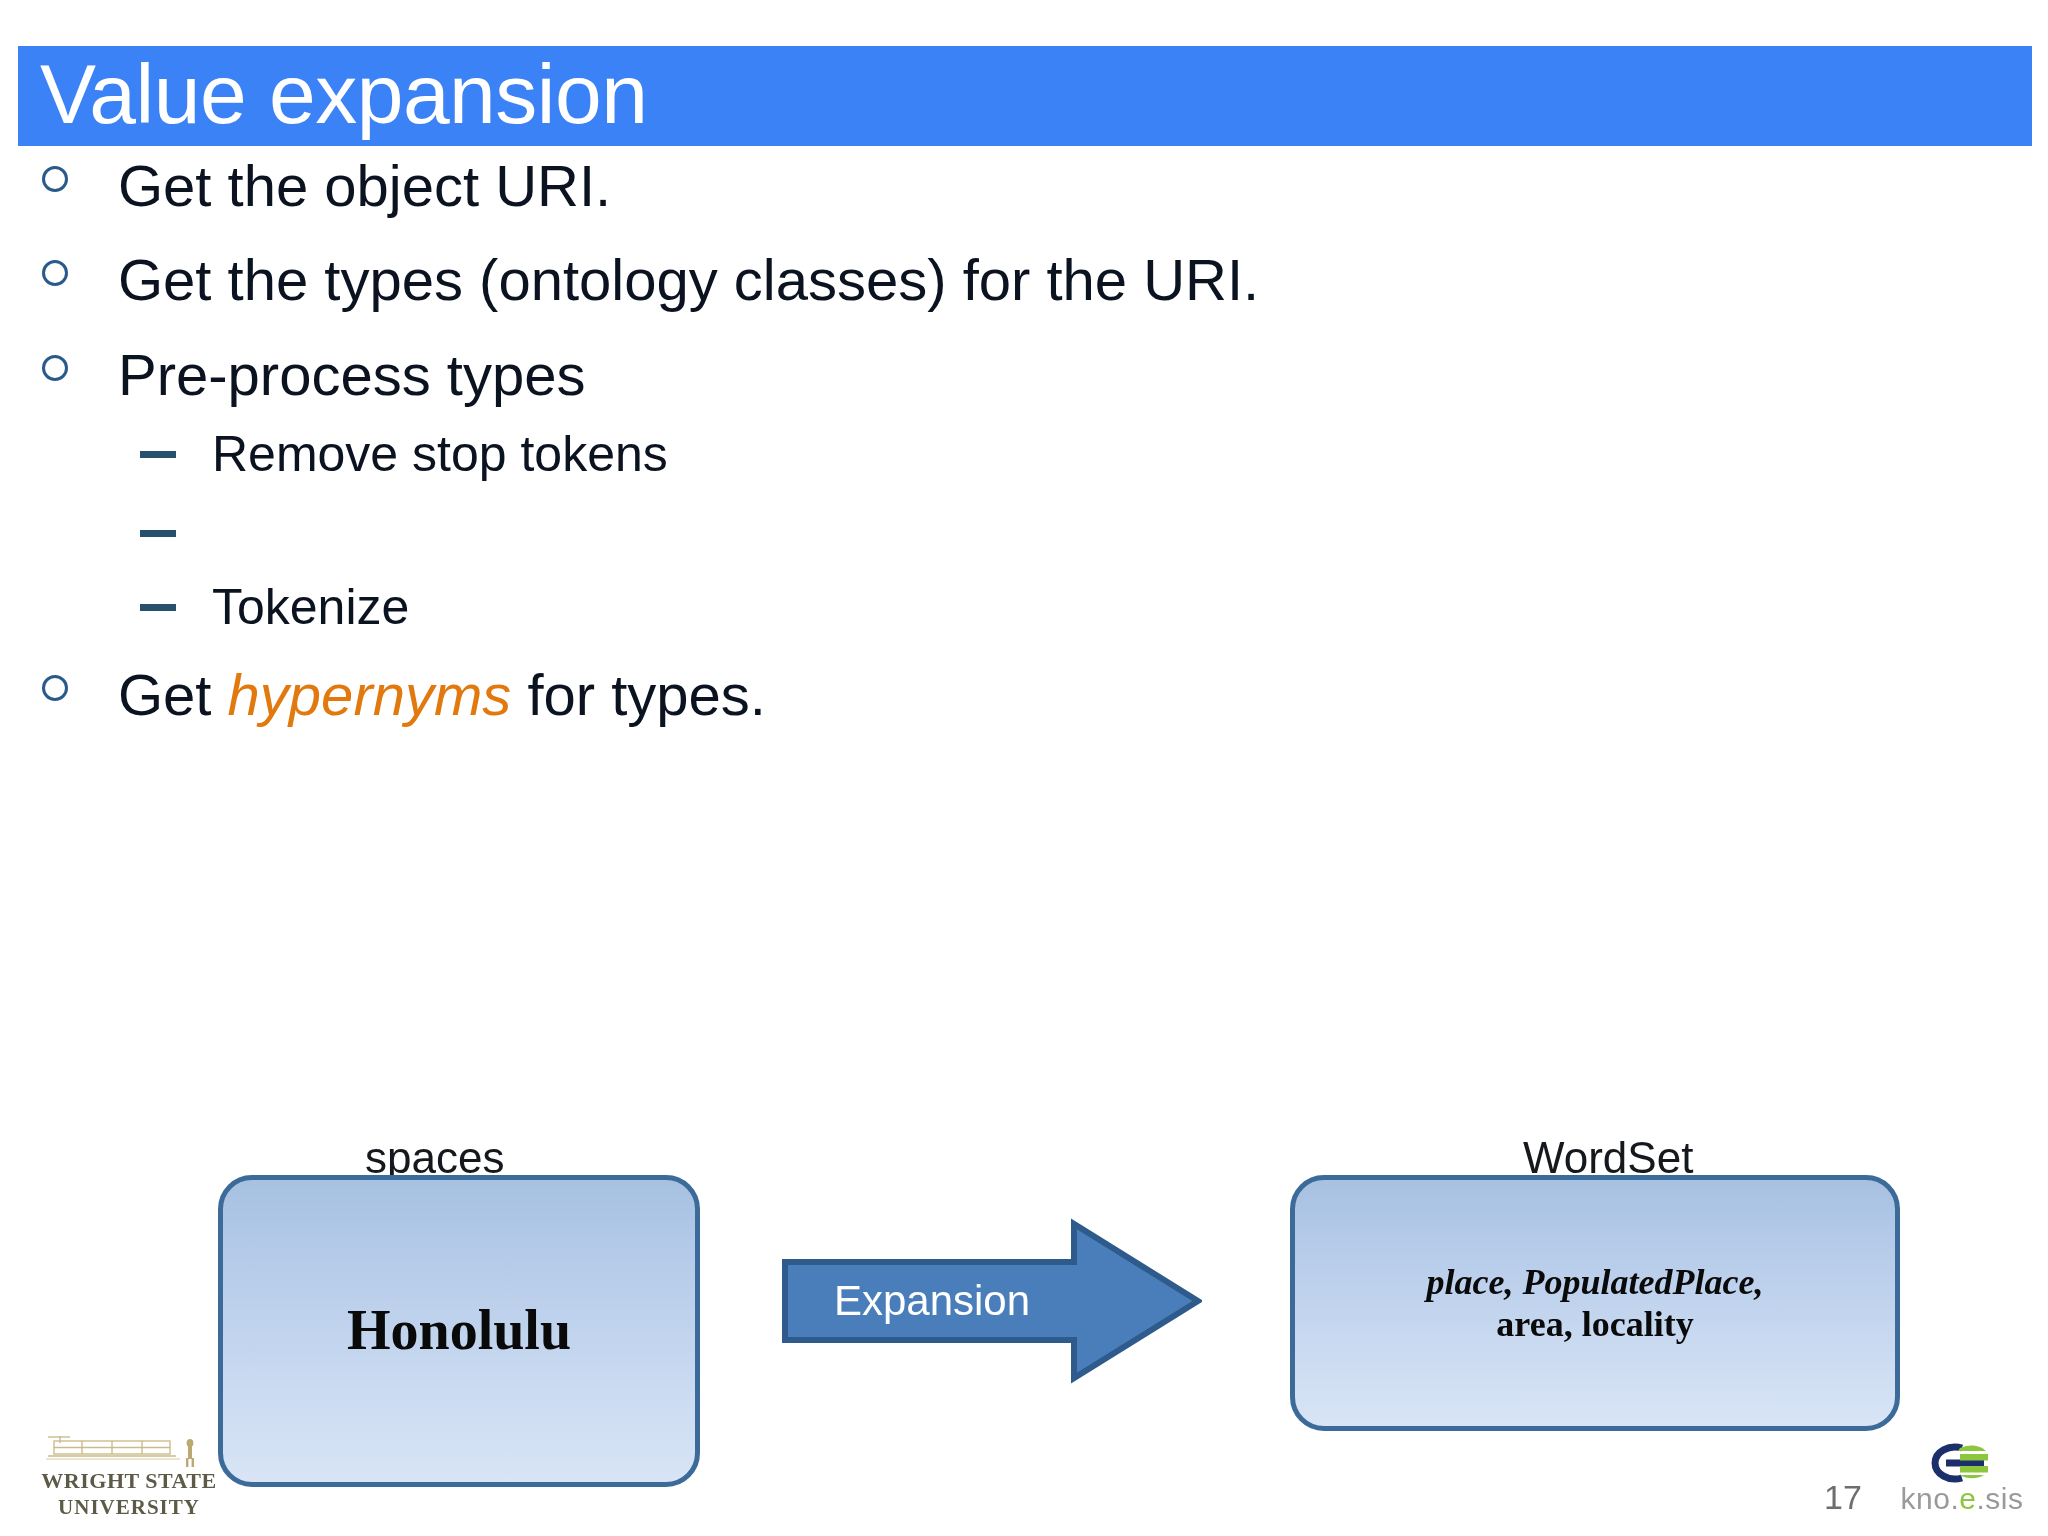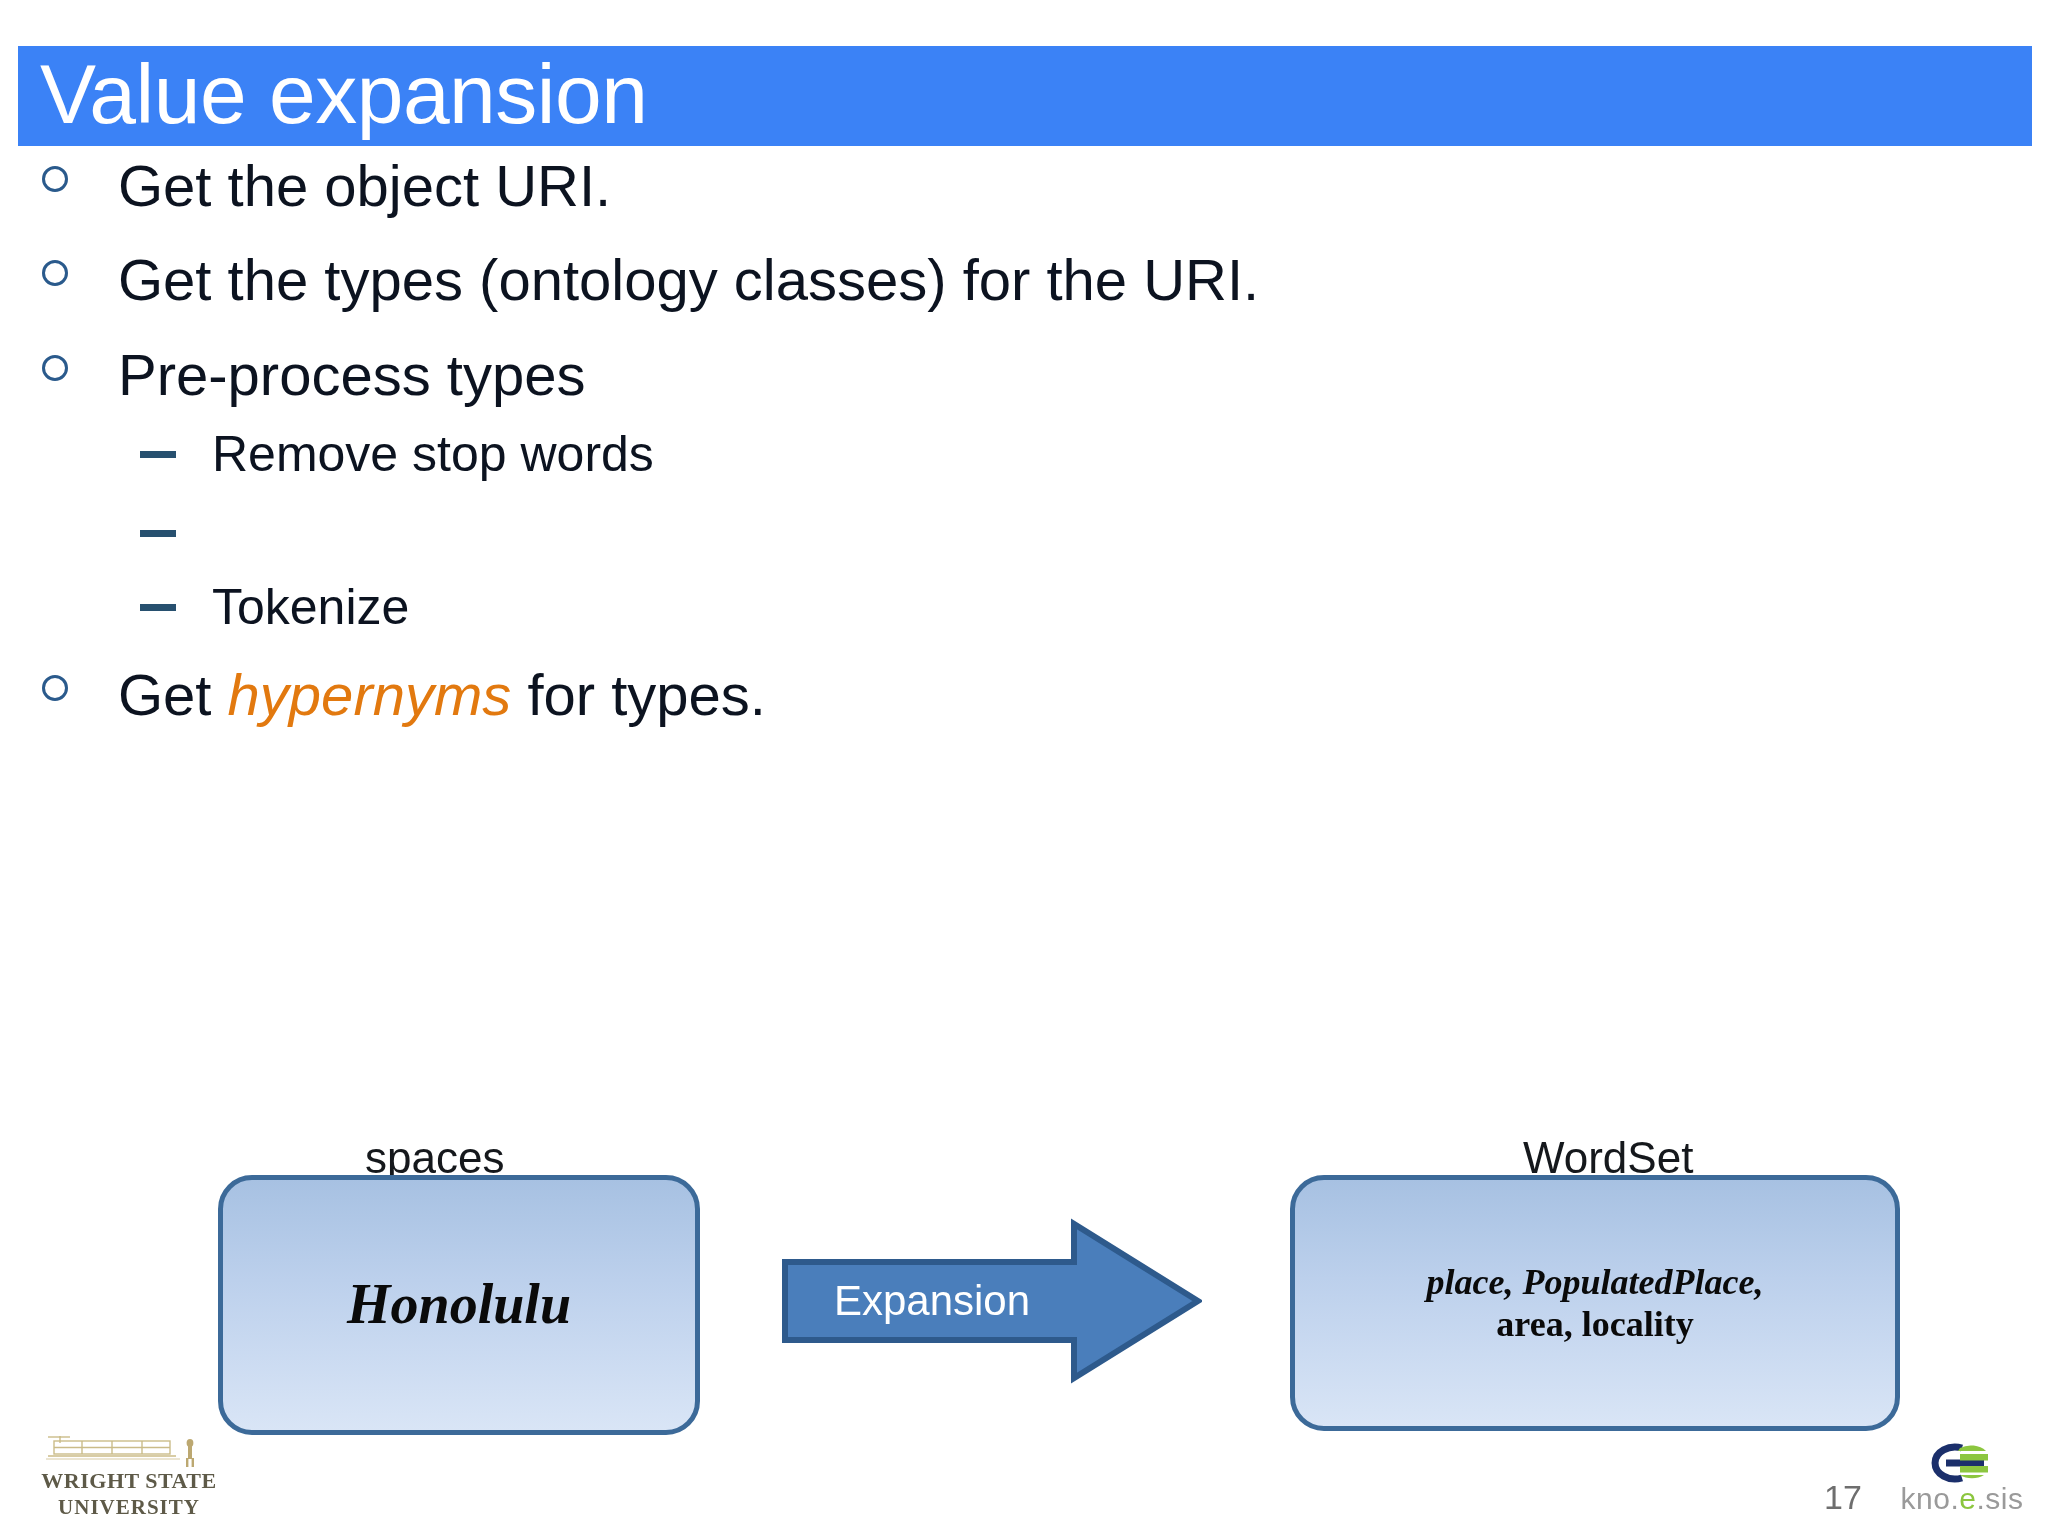--- a/index.html
+++ b/index.html
@@ -111,22 +111,21 @@
     box-sizing: border-box;
     display: flex;
     align-items: center;
     justify-content: center;
     text-align: center;
   }
   .node-value {
     left: 218px;
     top: 1175px;
     width: 482px;
-    height: 260px;
-    font-style: italic;
+    height: 312px;
   }
   .node-value .txt {
     font-family: "Liberation Serif", serif;
     font-weight: bold;
     font-size: 56px;
     color: #0A0A0A;
     line-height: 1.1;
   }
   .node-wordset {
     left: 1290px;
@@ -243,21 +242,21 @@
   </div>
 
   <div class="b1 tight">
     <span class="marker"></span>
     <span>Pre-process types</span>
   </div>
 
   <div class="sub-group">
     <div class="b2">
       <span class="marker"></span>
-      <span>Remove stop words</span>
+      <span>Remove stop tokens</span>
     </div>
     <div class="b2">
       <span class="marker"></span>
     </div>
     <div class="b2">
       <span class="marker"></span>
       <span>Tokenize</span>
     </div>
   </div>
 

